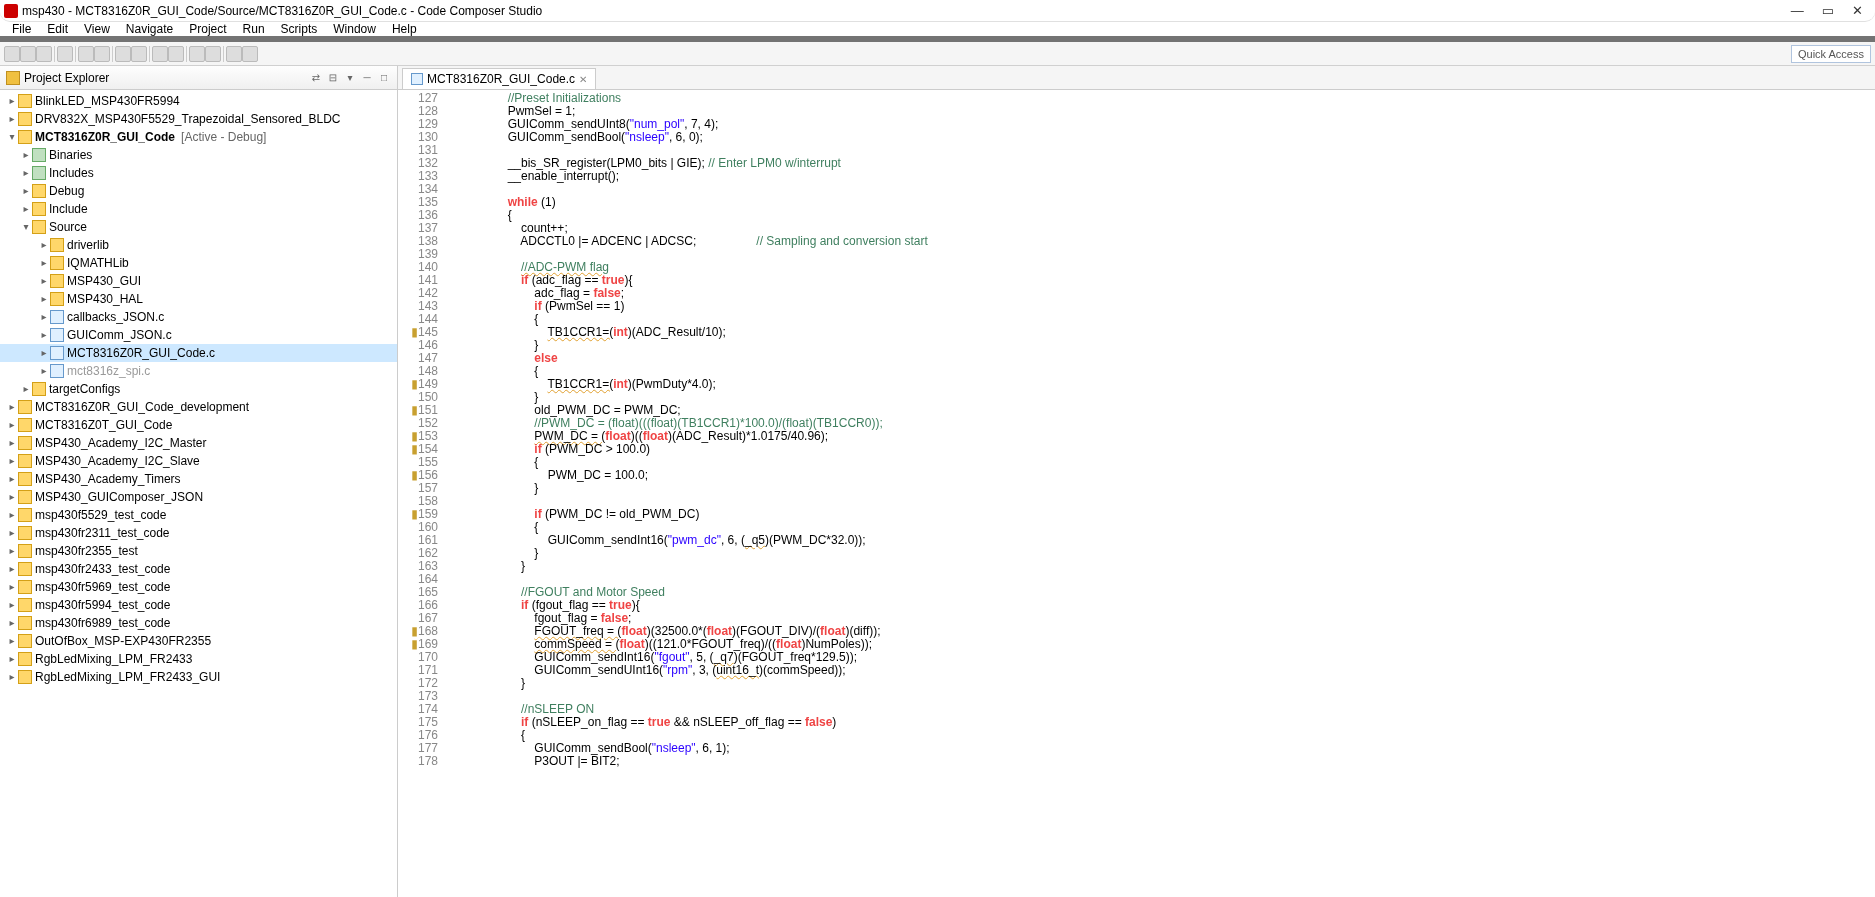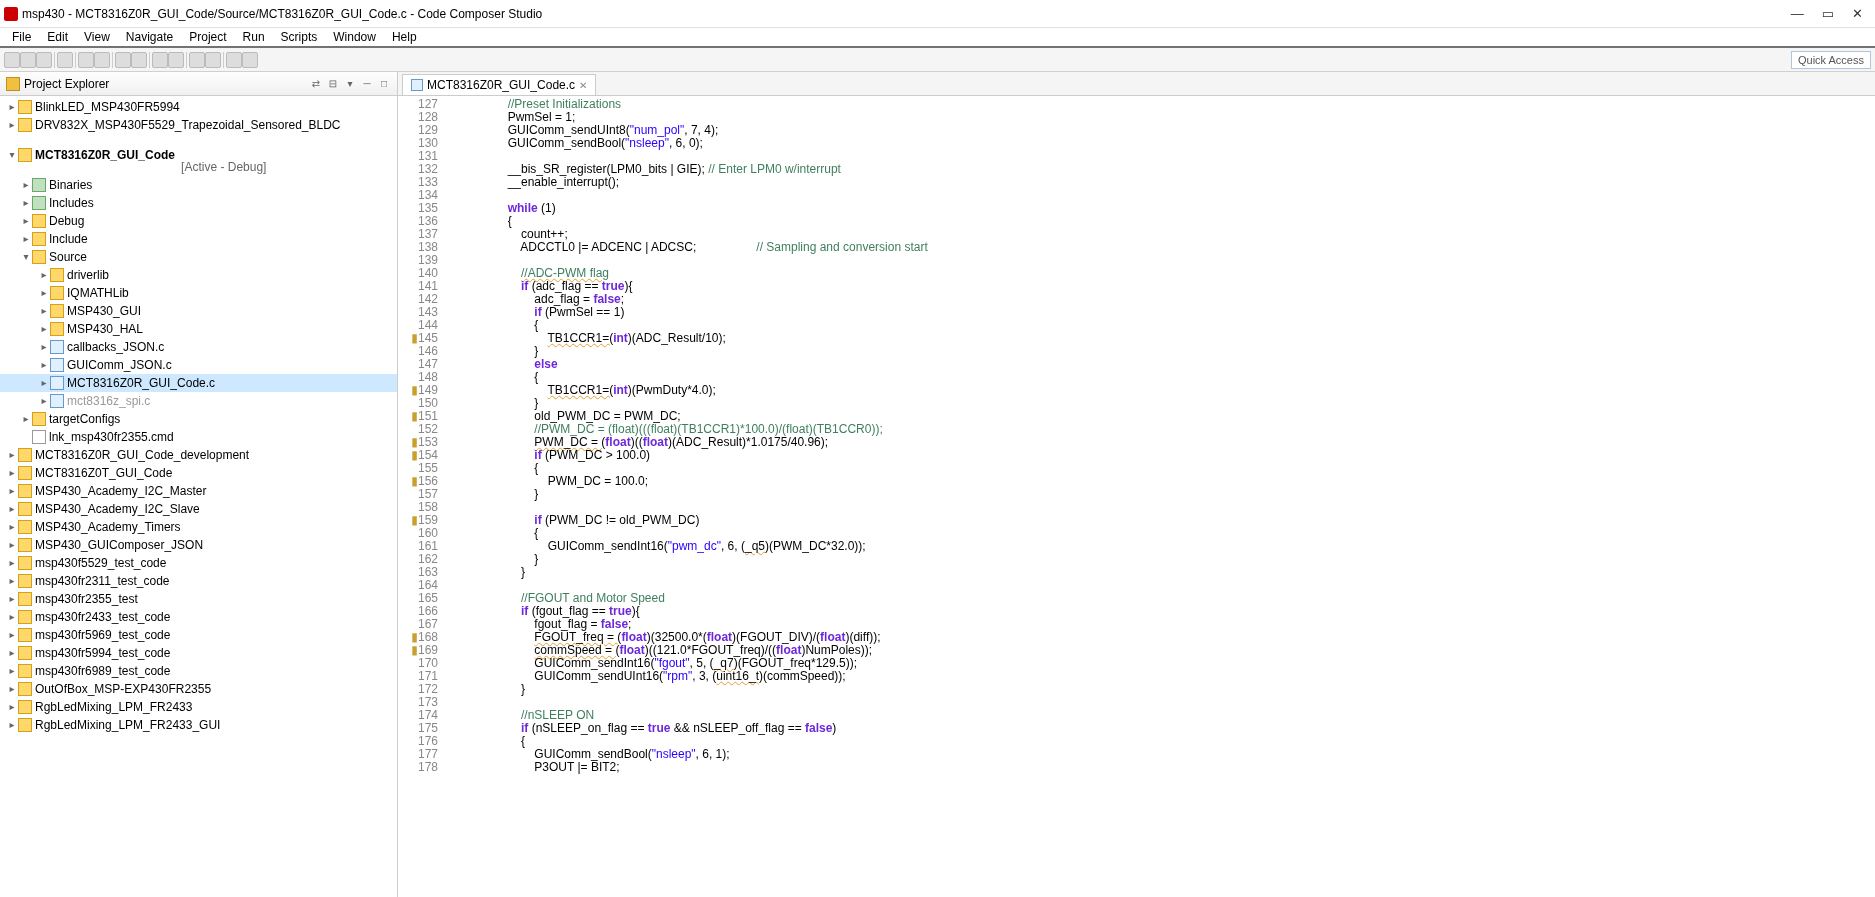--- a/index.html
+++ b/index.html
@@ -1,22 +1,22 @@
 <!DOCTYPE html>
 <html><head>
 <meta charset="utf-8">
 <style>
 * { margin: 0; padding: 0; box-sizing: border-box; font-family: "Segoe UI", Tahoma, sans-serif; font-size: 12px; }
 body { background: #fff; overflow: hidden; }
-.titlebar { height: 28px; background: #fff; display: flex; align-items: center; padding: 0 4px; border-bottom: 1px solid #e0e0e0; }
+.titlebar { height: 22px; background: #fff; display: flex; align-items: center; padding: 0 4px; border-bottom: 1px solid #e0e0e0; border-radius: 10px; }
 .titlebar .icon { width: 14px; height: 14px; background: #c00; border-radius: 2px; margin-right: 4px; }
 .titlebar .title { flex: 1; font-size: 12px; }
 .titlebar .winbtns { display: flex; gap: 18px; padding-right: 8px; }
 .titlebar .winbtns span { cursor: pointer; font-size: 13px; color: #333; }
-.menubar { height: 20px; display: flex; align-items: center; padding: 2px 4px; background: #fff; border-bottom: 2px solid #737373; }
+.menubar { height: 20px; display: flex; align-items: center; padding: 2px 4px; background: #fff; border-bottom: 6px solid #737373; }
 .menubar .menu-item { padding: 2px 8px; cursor: pointer; font-size: 12px; }
 .toolbar { height: 24px; background: #f5f5f5; border-bottom: 1px solid #d0d0d0; display: flex; align-items: center; padding: 0 4px; gap: 0; }
 .toolbar .tb-btn { width: 16px; height: 16px; background: #ddd; border: 1px solid #bbb; border-radius: 2px; cursor: pointer; }
 .toolbar .tb-sep { width: 1px; height: 16px; background: #ccc; margin: 0 2px; }
 .toolbar .quick-access { margin-left: auto; border: 1px solid #b0c4de; background: #fff; padding: 2px 6px; font-size: 11px; color: #555; }
 .main { display: flex; height: calc(100vh - 66px); }
 .sidebar { width: 398px; border-right: 1px solid #ccc; display: flex; flex-direction: column; background: #fff; }
 .panel-header { height: 24px; background: linear-gradient(#fefefe,#f0f0f0); border-bottom: 1px solid #ccc; display: flex; align-items: center; padding: 0 6px; }
 .panel-header .ph-icon { width: 14px; height: 14px; background: #f0c040; margin-right: 4px; border: 1px solid #c09020; }
 .panel-header .ph-title { flex: 1; font-size: 12px; }
@@ -25,35 +25,35 @@
 .tree-node { display: flex; align-items: center; padding: 1px 4px; cursor: pointer; white-space: nowrap; line-height: 16px; }
 .tree-node.selected { background: #cde8ff; }
 .tree-node .arrow { width: 12px; text-align: center; color: #666; font-size: 10px; }
 .tree-node .node-icon { width: 14px; height: 14px; margin-right: 3px; display: inline-block; }
 .folder-icon { background: #ffd76a; border: 1px solid #d4a017; }
 .file-icon { background: #fff; border: 1px solid #999; }
 .c-icon { background: #e0f0ff; border: 1px solid #6699cc; }
 .hal-icon { background: #c0e0c0; border: 1px solid #6a6; }
 .tree-node .label { font-size: 12px; }
 .tree-node .label.bold { font-weight: bold; }
-.tree-node .status { margin-left: 6px; color: #666; font-size: 12px; margin-top: 24px; }
+.tree-node .status { margin-left: 6px; color: #666; font-size: 12px; }
 .tree-node .gray { color: #999; }
 .indent-0 { padding-left: 6px; }
 .indent-1 { padding-left: 20px; }
 .indent-2 { padding-left: 38px; }
 .editor-area { flex: 1; display: flex; flex-direction: column; }
 .editor-tabs { height: 24px; background: #f5f5f5; border-bottom: 1px solid #ccc; display: flex; align-items: flex-end; padding-left: 4px; }
 .editor-tab { background: #fff; border: 1px solid #ccc; border-bottom: none; padding: 3px 8px; display: flex; align-items: center; gap: 4px; font-size: 12px; cursor: pointer; }
 .editor-tab .tab-icon { width: 12px; height: 12px; background: #e0f0ff; border: 1px solid #6699cc; }
 .editor-tab .close { color: #888; font-size: 10px; cursor: pointer; }
 .code-area { flex: 1; display: flex; overflow: hidden; background: #fff; font-family: Consolas, "Courier New", monospace; gap: 27px; }
 .gutter { width: 48px; background: #fff; color: #888; text-align: right; padding: 2px 8px 2px 0; font-size: 12px; line-height: 13px; user-select: none; }
 .code { flex: 1; padding: 2px 4px 2px 8px; white-space: pre; font-size: 12px; line-height: 13px; overflow: auto; }
 .line-marker { color: #c8a030; }
-.kw { color: #6d28d9; font-weight: bold; }
+.kw { color: #ef4444; font-weight: bold; }
 .str { color: #2a00ff; }
 .cmt { color: #3f7f5f; }
 .func { color: #000; }
 .err { text-decoration: underline wavy #e0a030; text-decoration-thickness: 1px; }
 </style>
 </head>
 <body>
 
 <div class="titlebar">
   <span class="icon"></span>
@@ -191,25 +191,20 @@
         </div>
         <div class="tree-node indent-2">
           <span class="arrow">▸</span>
           <span class="node-icon c-icon"></span>
           <span class="label gray">mct8316z_spi.c</span>
         </div>
         <div class="tree-node indent-1">
           <span class="arrow">▸</span>
           <span class="node-icon folder-icon"></span>
           <span class="label">targetConfigs</span>
-        </div>
-        <div class="tree-node indent-1">
-          <span class="arrow"></span>
-          <span class="node-icon file-icon"></span>
-          <span class="label">lnk_msp430fr2355.cmd</span>
         </div>
         <div class="tree-node indent-0">
           <span class="arrow">▸</span>
           <span class="node-icon folder-icon"></span>
           <span class="label">MCT8316Z0R_GUI_Code_development</span>
         </div>
         <div class="tree-node indent-0">
           <span class="arrow">▸</span>
           <span class="node-icon folder-icon"></span>
           <span class="label">MCT8316Z0T_GUI_Code</span>

